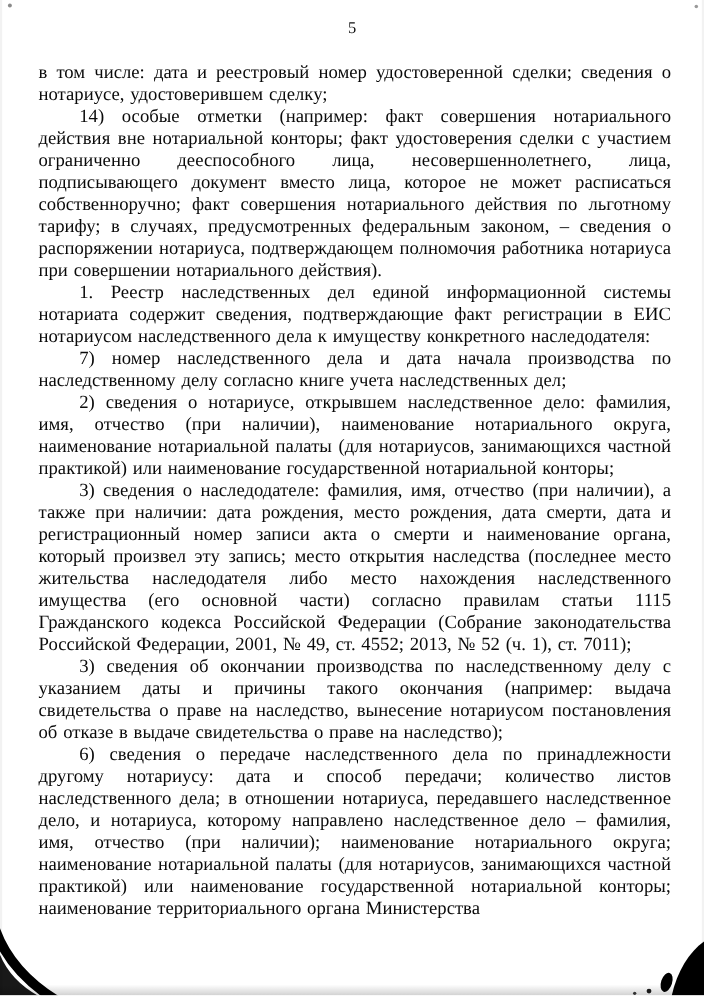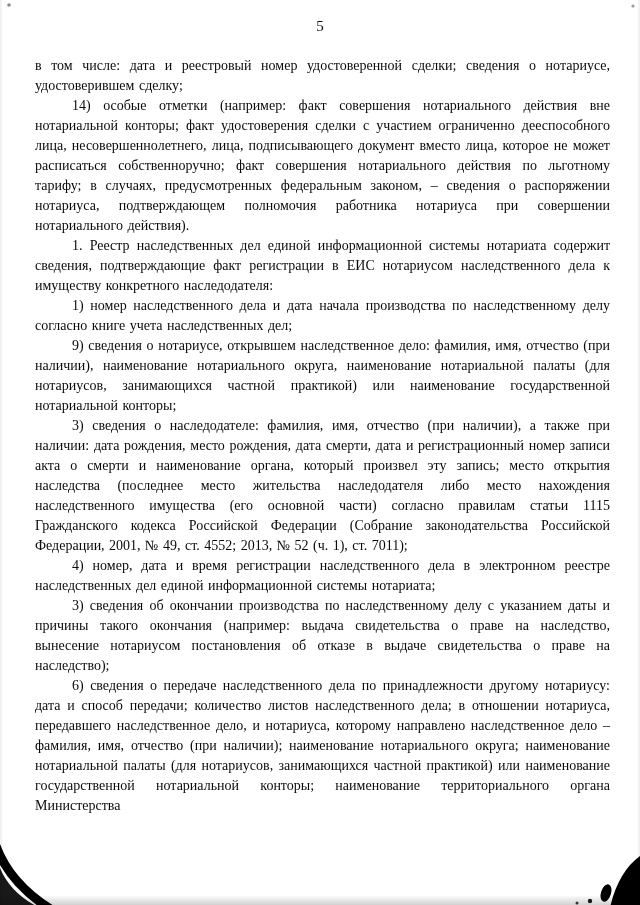--- a/index.html
+++ b/index.html
@@ -23,21 +23,21 @@
     right: 0;
     text-align: center;
     font-size: 15px;
     line-height: 20px;
   }
   .content {
     position: absolute;
     top: 56px;
     left: 35px;
     right: 30px;
-    font-size: 14px;
+    font-size: 17px;
     line-height: 20px;
     text-align: justify;
     word-spacing: 1px;
   }
   .para {
     margin: 0;
     padding: 0;
   }
   .para.indent {
     text-indent: 37px;
@@ -73,24 +73,23 @@
 <body>
 
 <div class="page">
 
   <div class="page-number">5</div>
 
   <div class="content">
     <p class="para">в том числе: дата и реестровый номер удостоверенной сделки; сведения о нотариусе, удостоверившем сделку;</p>
     <p class="para indent">14) особые отметки (например: факт совершения нотариального действия вне нотариальной конторы; факт удостоверения сделки с участием ограниченно дееспособного лица, несовершеннолетнего, лица, подписывающего документ вместо лица, которое не может расписаться собственноручно; факт совершения нотариального действия по льготному тарифу; в случаях, предусмотренных федеральным законом, – сведения о распоряжении нотариуса, подтверждающем полномочия работника нотариуса при совершении нотариального действия).</p>
     <p class="para indent">1. Реестр наследственных дел единой информационной системы нотариата содержит сведения, подтверждающие факт регистрации в ЕИС нотариусом наследственного дела к имуществу конкретного наследодателя:</p>
-    <p class="para indent">1) номер наследственного дела и дата начала производства по наследственному делу согласно книге учета наследственных дел;</p>
-    <p class="para indent">9) сведения о нотариусе, открывшем наследственное дело: фамилия, имя, отчество (при наличии), наименование нотариального округа, наименование нотариальной палаты (для нотариусов, занимающихся частной практикой) или наименование государственной нотариальной конторы;</p>
+    <p class="para indent">7) номер наследственного дела и дата начала производства по наследственному делу согласно книге учета наследственных дел;</p>
+    <p class="para indent">2) сведения о нотариусе, открывшем наследственное дело: фамилия, имя, отчество (при наличии), наименование нотариального округа, наименование нотариальной палаты (для нотариусов, занимающихся частной практикой) или наименование государственной нотариальной конторы;</p>
     <p class="para indent">3) сведения о наследодателе: фамилия, имя, отчество (при наличии), а также при наличии: дата рождения, место рождения, дата смерти, дата и регистрационный номер записи акта о смерти и наименование органа, который произвел эту запись; место открытия наследства (последнее место жительства наследодателя либо место нахождения наследственного имущества (его основной части) согласно правилам статьи 1115 Гражданского кодекса Российской Федерации (Собрание законодательства Российской Федерации, 2001, № 49, ст. 4552; 2013, № 52 (ч. 1), ст. 7011);</p>
-    <p class="para indent">4) номер, дата и время регистрации наследственного дела в электронном реестре наследственных дел единой информационной системы нотариата;</p>
     <p class="para indent">3) сведения об окончании производства по наследственному делу с указанием даты и причины такого окончания (например: выдача свидетельства о праве на наследство, вынесение нотариусом постановления об отказе в выдаче свидетельства о праве на наследство);</p>
     <p class="para indent">6) сведения о передаче наследственного дела по принадлежности другому нотариусу: дата и способ передачи; количество листов наследственного дела; в отношении нотариуса, передавшего наследственное дело, и нотариуса, которому направлено наследственное дело – фамилия, имя, отчество (при наличии); наименование нотариального округа; наименование нотариальной палаты (для нотариусов, занимающихся частной практикой) или наименование государственной нотариальной конторы; наименование территориального органа Министерства</p>
   </div>
 
   <svg class="artifacts" width="640" height="905" viewBox="0 0 640 905" aria-hidden="true">
 
     <path d="M -4 846 Q 10 884 52 910" fill="none" stroke="#000000" stroke-width="9" stroke-linecap="round"></path>
     <path d="M 0 868 Q 10 892 36 906 L 0 906 Z" fill="#000000" opacity="0.9"></path>
 
     <path d="M 640 856 C 626 866 615 884 610 908 L 640 908 Z" fill="#000000"></path>

